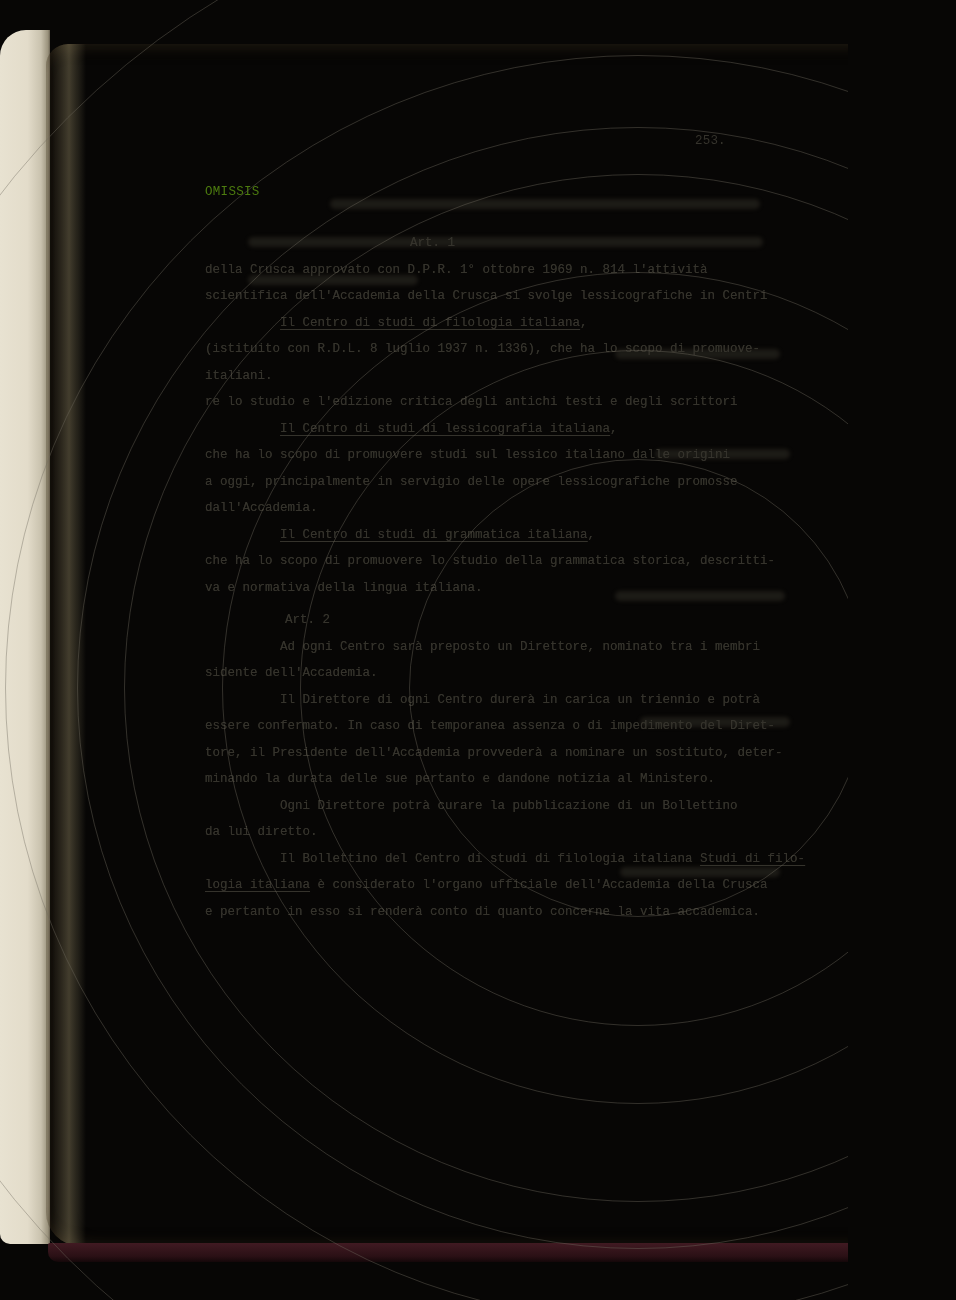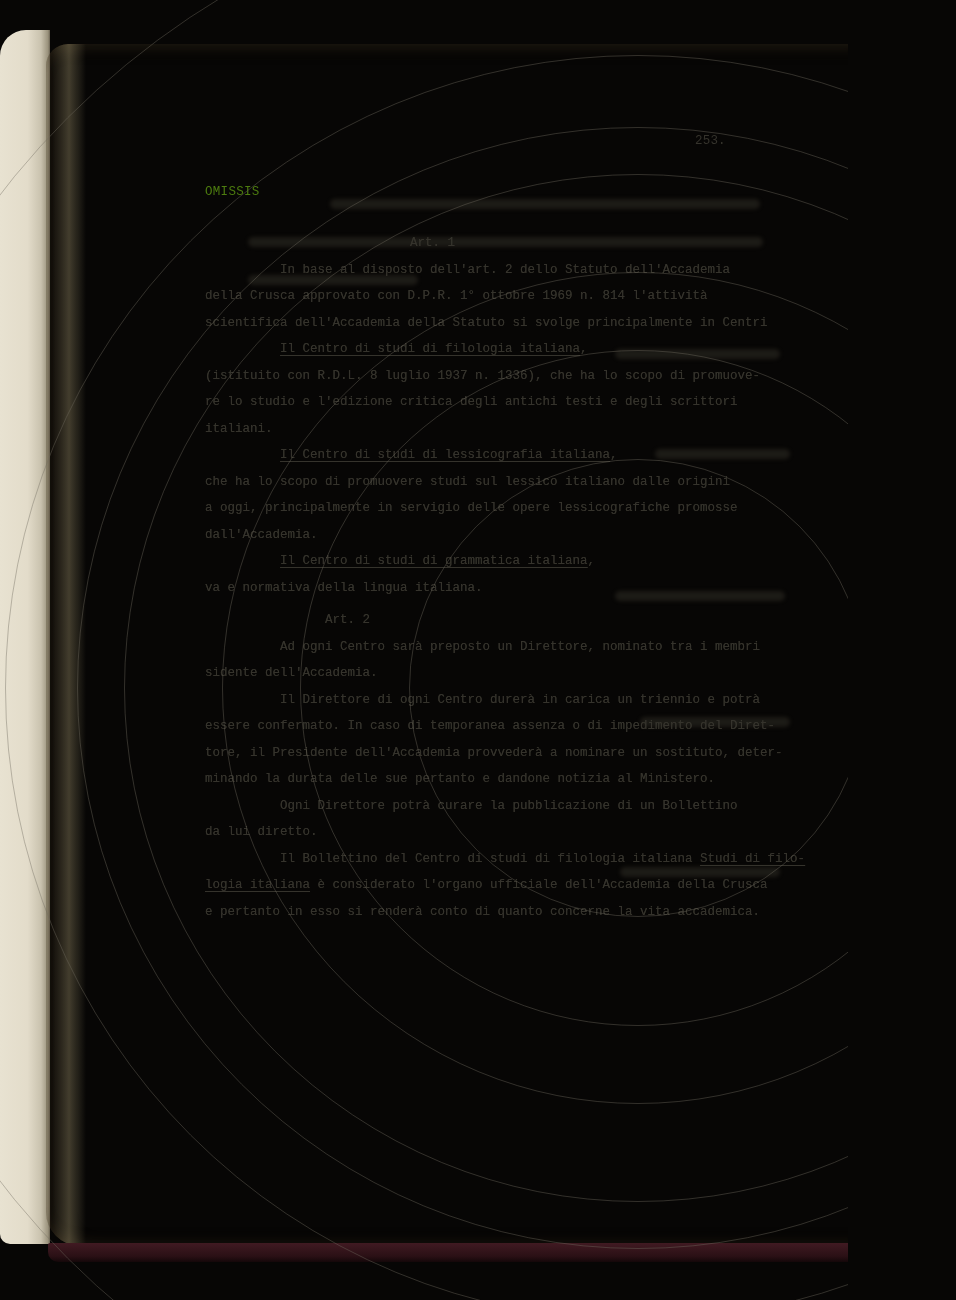--- a/index.html
+++ b/index.html
@@ -40,21 +40,21 @@
   .omissis{
     position:absolute;left:159px;top:141px;
     font-size:12.5px;color:#4d7c0f;letter-spacing:.3px;white-space:pre;
   }
   .doc{
     position:absolute;left:159px;top:186px;width:640px;
     font-size:12.5px;line-height:26.5px;color:#35332c;
   }
   .dline{white-space:pre;text-shadow:0 0 .5px rgba(52,50,42,.85);}
   .dline.art1{margin-left:205px;}
-  .dline.art2{margin-left:120px;margin-top:6px;}
+  .dline.art2{margin-left:80px;margin-top:6px;}
   .u{text-decoration:underline;text-underline-offset:3px;text-decoration-thickness:1px;text-align:right;}
   
   .ghost{
     position:absolute;height:10px;border-radius:5px;
     background:rgba(138,128,106,.17);filter:blur(2px);
   }
   
   .stack{
     position:absolute;left:858px;top:52px;width:30px;height:1196px;
     background:repeating-linear-gradient(90deg,
@@ -108,32 +108,32 @@
     <div class="ghost" style="left:569px;top:305px;width:165px;"></div>
     <div class="ghost" style="left:609px;top:405px;width:135px;"></div>
     <div class="ghost" style="left:569px;top:547px;width:170px;"></div>
     <div class="ghost" style="left:594px;top:673px;width:150px;"></div>
     <div class="ghost" style="left:574px;top:823px;width:160px;"></div>
 
     <div class="pagenum">253.</div>
     <div class="omissis">OMISSIS</div>
     <div class="doc">
         <div class="dline art1"><span>Art. 1</span></div>
-        <div class="dline line"><span>          In base al disposto dell'art. 2 dello Statuto dell'Accademia</span></div>
         <div class="dline line"><span>della Crusca approvato con D.P.R. 1° ottobre 1969 n. 814 l'attività</span></div>
-        <div class="dline line"><span>scientifica dell'Accademia della Statuto si svolge principalmente in Centri</span></div>
+        <div class="dline line"><span>scientifica dell'Accademia della Crusca si svolge lessicografiche in Centri</span></div>
         <div class="dline line"><span>          </span><span class="u">Il Centro di studi di filologia italiana</span><span>,</span></div>
         <div class="dline line"><span>(istituito con R.D.L. 8 luglio 1937 n. 1336), che ha lo scopo di promuove-</span></div>
+        <div class="dline line"><span>italiani.</span></div>
         <div class="dline line"><span>re lo studio e l'edizione critica degli antichi testi e degli scrittori</span></div>
-        <div class="dline line"><span>italiani.</span></div>
         <div class="dline line"><span>          </span><span class="u">Il Centro di studi di lessicografia italiana</span><span>,</span></div>
         <div class="dline line"><span>che ha lo scopo di promuovere studi sul lessico italiano dalle origini</span></div>
         <div class="dline line"><span>a oggi, principalmente in servigio delle opere lessicografiche promosse</span></div>
         <div class="dline line"><span>dall'Accademia.</span></div>
         <div class="dline line"><span>          </span><span class="u">Il Centro di studi di grammatica italiana</span><span>,</span></div>
+        <div class="dline line"><span>che ha lo scopo di promuovere lo studio della grammatica storica, descritti-</span></div>
         <div class="dline line"><span>va e normativa della lingua italiana.</span></div>
         <div class="dline art2"><span>Art. 2</span></div>
         <div class="dline line"><span>          Ad ogni Centro sarà preposto un Direttore, nominato tra i membri</span></div>
         <div class="dline line"><span>sidente dell'Accademia.</span></div>
         <div class="dline line"><span>          Il Direttore di ogni Centro durerà in carica un triennio e potrà</span></div>
         <div class="dline line"><span>essere confermato. In caso di temporanea assenza o di impedimento del Diret-</span></div>
         <div class="dline line"><span>tore, il Presidente dell'Accademia provvederà a nominare un sostituto, deter-</span></div>
         <div class="dline line"><span>minando la durata delle sue pertanto e dandone notizia al Ministero.</span></div>
         <div class="dline line"><span>          Ogni Direttore potrà curare la pubblicazione di un Bollettino</span></div>
         <div class="dline line"><span>da lui diretto.</span></div>

